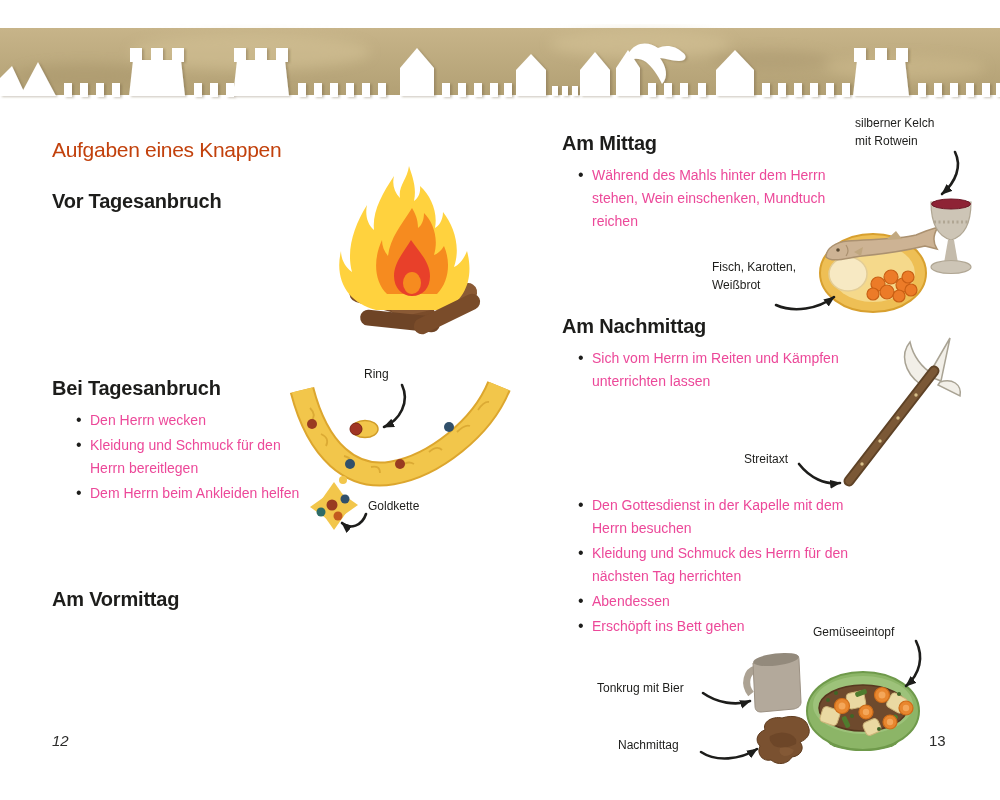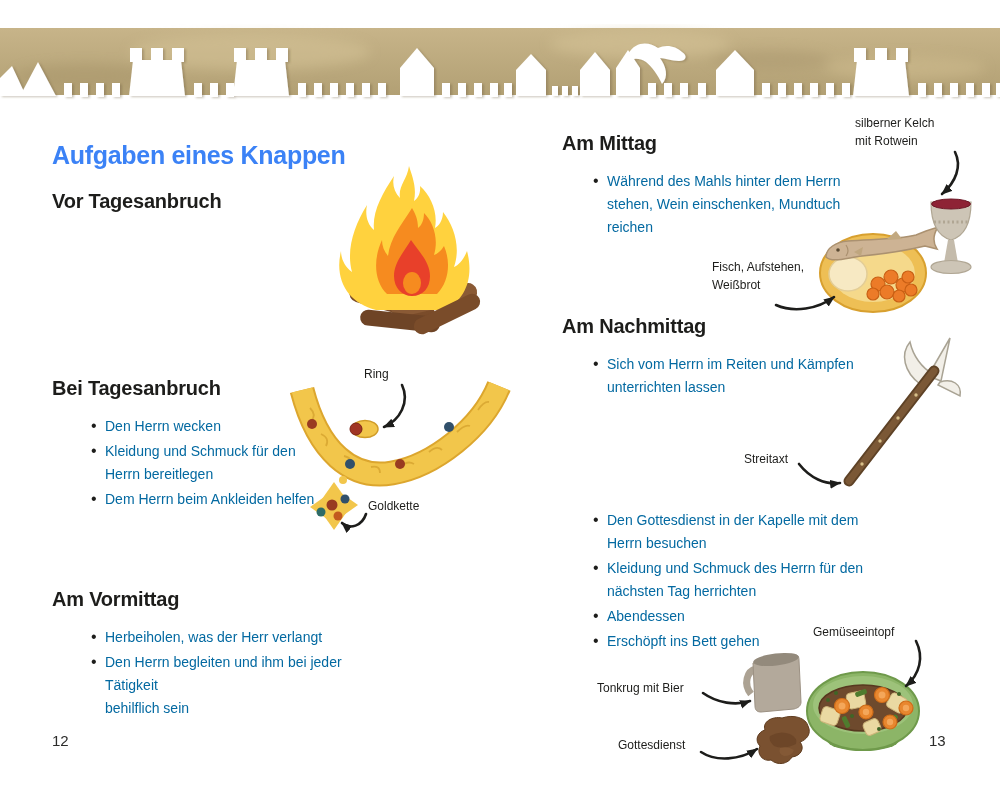--- a/index.html
+++ b/index.html
@@ -3,25 +3,25 @@
 <meta charset="utf-8">
 <style>
   html,body{margin:0;padding:0;background:#ffffff;}
   .page{
     position:relative;width:1000px;height:800px;background:#ffffff;
     font-family:"Liberation Sans",sans-serif;color:#1d1d1b;overflow:hidden;
   }
   .art{position:absolute;left:0;top:0;width:1000px;height:800px;z-index:0;}
   .title{
     position:absolute;left:52px;top:124px;z-index:2;
-    font-size:25px;font-weight:bold;letter-spacing:-0.3px;color:#3b82f6;
+    font-size:21px;font-weight:normal;letter-spacing:-0.3px;color:#c2410c;
   }
   .sec{position:absolute;z-index:2;width:350px;}
   .sec h2{font-size:20px;font-weight:bold;margin:0 0 9px 0;letter-spacing:-0.2px;color:#1d1d1b;}
-  .sec ul{list-style:none;margin:15px;padding:0;font-size:14px;line-height:23px;color:#0369a1;}
+  .sec ul{list-style:none;margin:0;padding:0;font-size:14px;line-height:23px;color:#ec4899;}
   .sec li{position:relative;margin:0 0 2px 0;white-space:pre-line;}
   .col-left .sec-li{padding-left:38px;}
   .col-left .sec-li::before{content:"\2022";position:absolute;left:24px;top:-1px;font-size:16px;color:#1d1d1b;}
   .col-right .sec-li{padding-left:30px;}
   .col-right .sec-li::before{content:"\2022";position:absolute;left:16px;top:-1px;font-size:16px;color:#1d1d1b;}
   .caption{
     position:absolute;z-index:2;font-size:12px;line-height:18px;color:#1d1d1b;white-space:pre-line;
   }
   .pagenum{position:absolute;z-index:2;font-size:15px;color:#2c2c2b;}
 </style>
@@ -286,25 +286,20 @@
       <h2>Bei Tagesanbruch</h2>
       <ul>
         <li class="sec-li">Den Herrn wecken</li>
         <li class="sec-li">Kleidung und Schmuck für den
 Herrn bereitlegen</li>
         <li class="sec-li">Dem Herrn beim Ankleiden helfen</li>
       </ul>
     </div>
     <div class="sec" style="left:52px;top:588px;">
       <h2>Am Vormittag</h2>
-      <ul>
-        <li class="sec-li">Herbeiholen, was der Herr verlangt</li>
-        <li class="sec-li">Den Herrn begleiten und ihm bei jeder Tätigkeit
-behilflich sein</li>
-      </ul>
     </div>
   </div>
 
   <div class="col-right">
     <div class="sec" style="left:562px;top:132px;width:320px;">
       <h2>Am Mittag</h2>
       <ul>
         <li class="sec-li">Während des Mahls hinter dem Herrn
 stehen, Wein einschenken, Mundtuch
 reichen</li>
@@ -326,23 +321,23 @@
         <li class="sec-li">Abendessen</li>
         <li class="sec-li">Erschöpft ins Bett gehen</li>
       </ul>
     </div>
   </div>
 
   <div class="caption" style="left:364px;top:365px;">Ring</div>
   <div class="caption" style="left:368px;top:497px;">Goldkette</div>
   <div class="caption" style="left:855px;top:114px;">silberner Kelch
 mit Rotwein</div>
-  <div class="caption" style="left:712px;top:258px;">Fisch, Aufstehen,
+  <div class="caption" style="left:712px;top:258px;">Fisch, Karotten,
 Weißbrot</div>
   <div class="caption" style="left:744px;top:450px;">Streitaxt</div>
   <div class="caption" style="left:813px;top:623px;">Gemüseeintopf</div>
   <div class="caption" style="left:597px;top:679px;">Tonkrug mit Bier</div>
-  <div class="caption" style="left:618px;top:736px;">Gottesdienst</div>
-
-  <div class="pagenum" style="left:52px;top:732px;">12</div>
+  <div class="caption" style="left:618px;top:736px;">Nachmittag</div>
+
+  <div class="pagenum" style="left:52px;top:732px;font-style:italic;">12</div>
   <div class="pagenum" style="left:929px;top:732px;">13</div>
 
 </div>
 
 </body></html>

